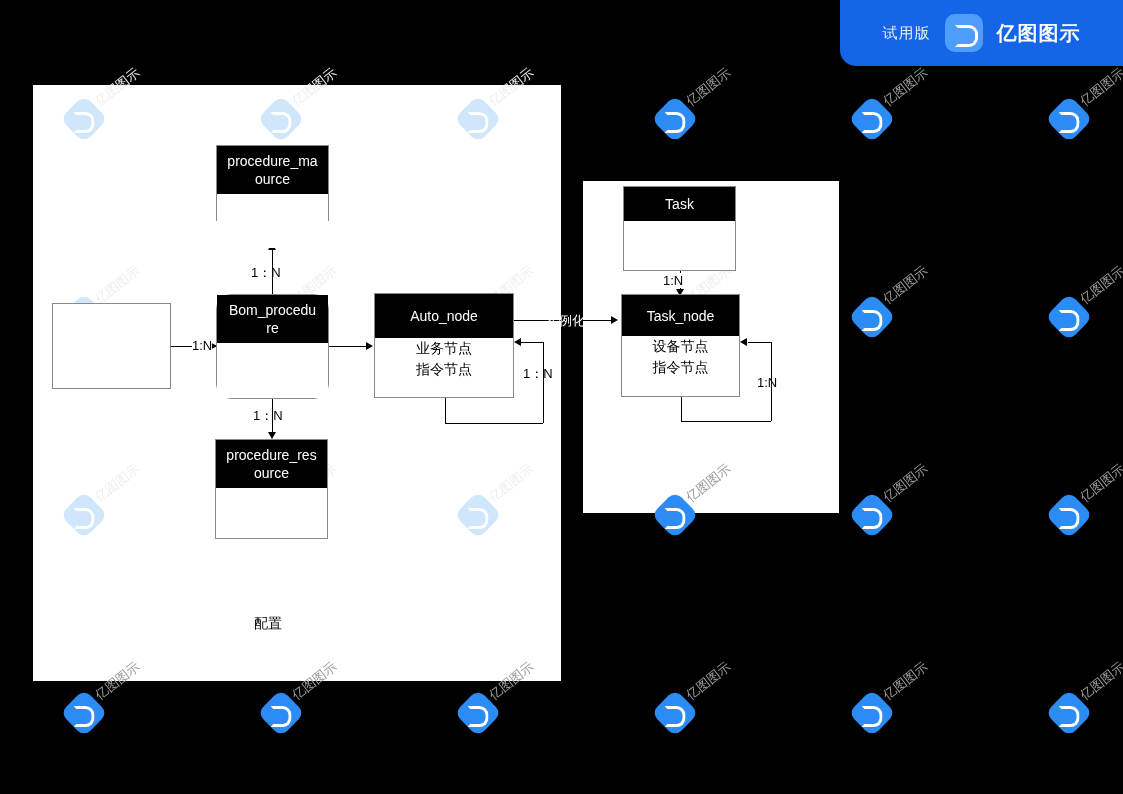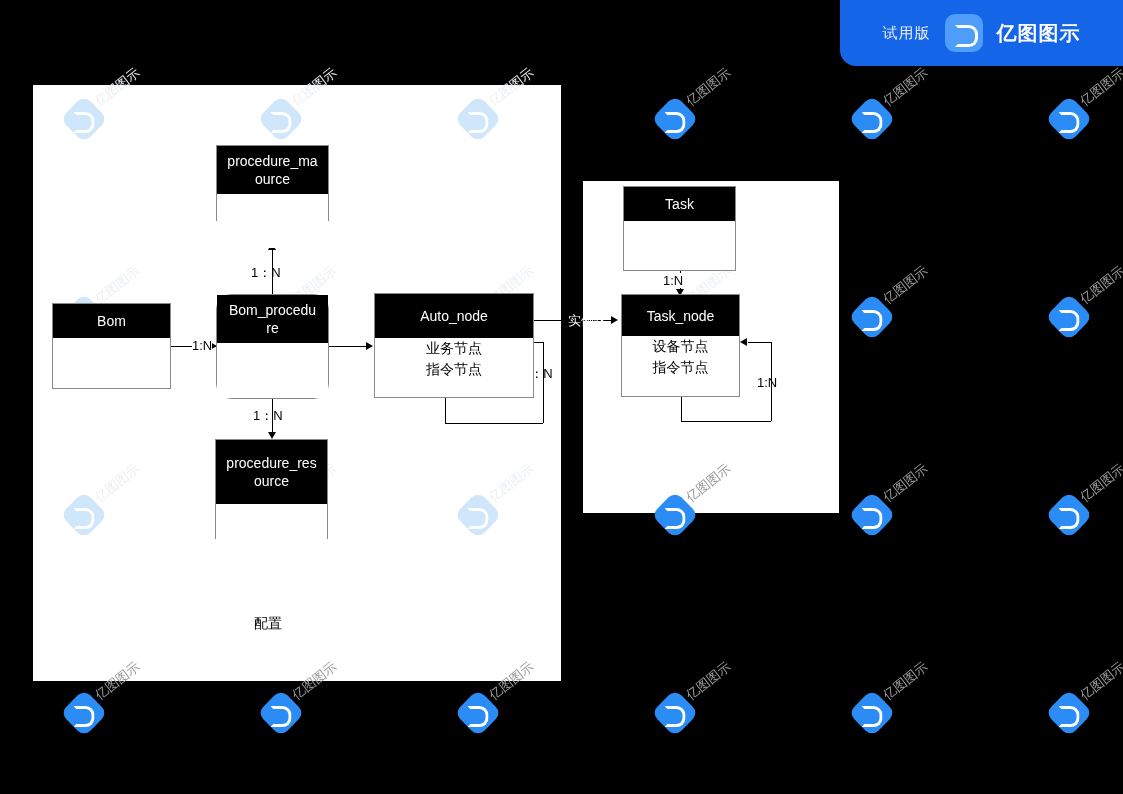--- a/index.html
+++ b/index.html
@@ -140,26 +140,26 @@
   #node-procedure-material .node-body   { height: 54px; }
 
   #node-bom { left: 52px; top: 303px; width: 119px; height: 86px; }
   #node-bom .node-header { height: 34px; }
   #node-bom .node-body   { height: 50px; }
 
   #node-bom-procedure { left: 216px; top: 294px; width: 113px; height: 105px; border-radius: 15px; }
   #node-bom-procedure .node-header { height: 48px; }
   #node-bom-procedure .node-body   { height: 55px; }
 
-  #node-auto-node { left: 374px; top: 293px; width: 160px; height: 105px; }
+  #node-auto-node { left: 374px; top: 293px; width: 140px; height: 105px; }
   #node-auto-node .node-header { height: 44px; }
   #node-auto-node .node-body   { height: 59px; }
 
   #node-procedure-resource { left: 215px; top: 439px; width: 113px; height: 100px; }
-  #node-procedure-resource .node-header { height: 64px; }
+  #node-procedure-resource .node-header { height: 48px; }
   #node-procedure-resource .node-body   { height: 50px; }
 
   #node-task { left: 623px; top: 186px; width: 113px; height: 85px; }
   #node-task .node-header { height: 34px; }
   #node-task .node-body   { height: 49px; }
 
   #node-task-node { left: 621px; top: 294px; width: 119px; height: 103px; }
   #node-task-node .node-header { height: 41px; }
   #node-task-node .node-body   { height: 60px; }
 
@@ -314,42 +314,41 @@
 
   <div class="line v" style="left:445px; top:398px; height:25px;"></div>
   <div class="line h" style="left:445px; top:423px; width:98px;"></div>
   <div class="line v" style="left:543px; top:342px; height:81px;"></div>
   <div class="line h" style="left:521px; top:342px; width:22px;"></div>
   <div class="arrow left" style="left:514px; top:338px;"></div>
   <div class="edge-label" style="left:523px; top:365px;">1：N</div>
 
   <div class="line h" style="left:514px; top:320px; width:98px;"></div>
   <div class="arrow right" style="left:611px; top:316px;"></div>
-  <div class="edge-label on-black" style="left:568px; top:312px;">实例化</div>
+  <div class="edge-label on-black" style="left:546px; top:312px;">实例化</div>
 
   <div class="line v" style="left:680px; top:271px; height:23px;"></div>
   <div class="arrow down" style="left:676px; top:289px;"></div>
   <div class="edge-label" style="left:663px; top:273px; background:#fff;">1:N</div>
 
   <div class="line v" style="left:681px; top:397px; height:24px;"></div>
   <div class="line h" style="left:681px; top:421px; width:90px;"></div>
   <div class="line v" style="left:771px; top:342px; height:79px;"></div>
   <div class="line h" style="left:748px; top:342px; width:23px;"></div>
   <div class="arrow left" style="left:740px; top:338px;"></div>
   <div class="edge-label" style="left:757px; top:375px;">1:N</div>
 
   <div class="node" id="node-procedure-material">
     <div class="node-header">
       <span><span>procedure_ma</span><br><span>ource</span></span>
     </div>
     <div class="node-body"></div>
   </div>
 
   <div class="node" id="node-bom">
-    <div class="node-header">Bom</div>
     <div class="node-body"></div>
   </div>
 
   <div class="node" id="node-bom-procedure">
     <div class="node-header">
       <span><span>Bom_procedu</span><br><span>re</span></span>
     </div>
     <div class="node-body"></div>
   </div>
 

